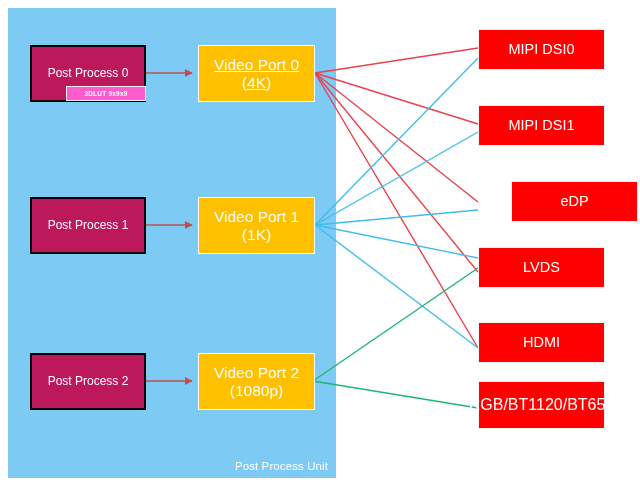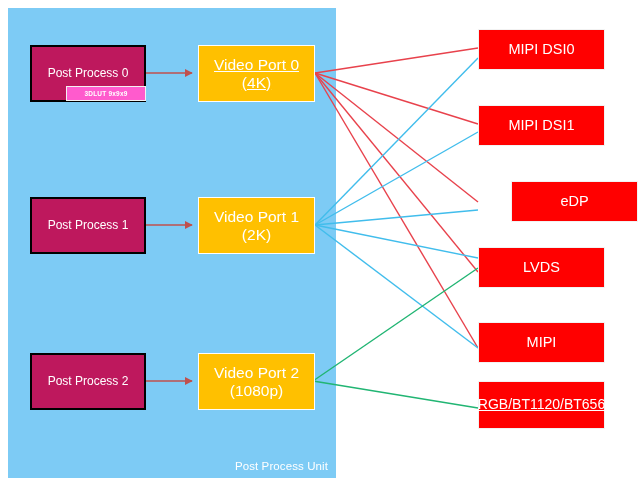--- a/index.html
+++ b/index.html
@@ -52,21 +52,21 @@
     background: #FFC000;
     border: 1px solid #fdfdfd;
     font-size: 15.5px;
     white-space: pre-line;
   }
   .node-red {
     background: #FF0000;
     border: 1px solid #f2f2f2;
     font-size: 14.5px;
   }
-  .node-red.small { font-size: 14px; text-decoration: underline; }
+  .node-red.small { font-size: 16px; }
 
   .lut-badge {
     position: absolute;
     background: #FF5BCD;
     border: 1px solid #f2f2f2;
     color: #ffffff;
     font-size: 6.5px;
     font-weight: bold;
     display: flex;
     align-items: center;
@@ -141,39 +141,39 @@
   <div class="node node-green" style="left:30px;  top:353px; width:116px; height:57px;">
     <span>Post Process 2</span>
   </div>
 
   <div class="node node-orange" style="left:198px; top:45px;  width:117px; height:57px;text-decoration:underline;">
     <span>Video Port 0
 (4K)</span>
   </div>
   <div class="node node-orange" style="left:198px; top:197px; width:117px; height:57px;">
     <span>Video Port 1
-(2K)</span>
+(1K)</span>
   </div>
   <div class="node node-orange" style="left:198px; top:353px; width:117px; height:57px;">
     <span>Video Port 2
 (1080p)</span>
   </div>
 
   <div class="node node-red" style="left:478px; top:29px;  width:127px; height:41px;">
     <span>MIPI DSI0</span>
   </div>
   <div class="node node-red" style="left:478px; top:105px; width:127px; height:41px;">
     <span>MIPI DSI1</span>
   </div>
   <div class="node node-red" style="left:478px; top:181px; width:127px; height:41px;margin-left:33px;">
     <span>eDP</span>
   </div>
   <div class="node node-red" style="left:478px; top:247px; width:127px; height:41px;text-align:center;">
     <span>LVDS</span>
   </div>
   <div class="node node-red" style="left:478px; top:322px; width:127px; height:41px;">
-    <span>MIPI</span>
+    <span>HDMI</span>
   </div>
   <div class="node node-red small" style="left:478px; top:381px; width:127px; height:48px;">
     <span>RGB/BT1120/BT656</span>
   </div>
 
 </div>
 
 </body></html>

